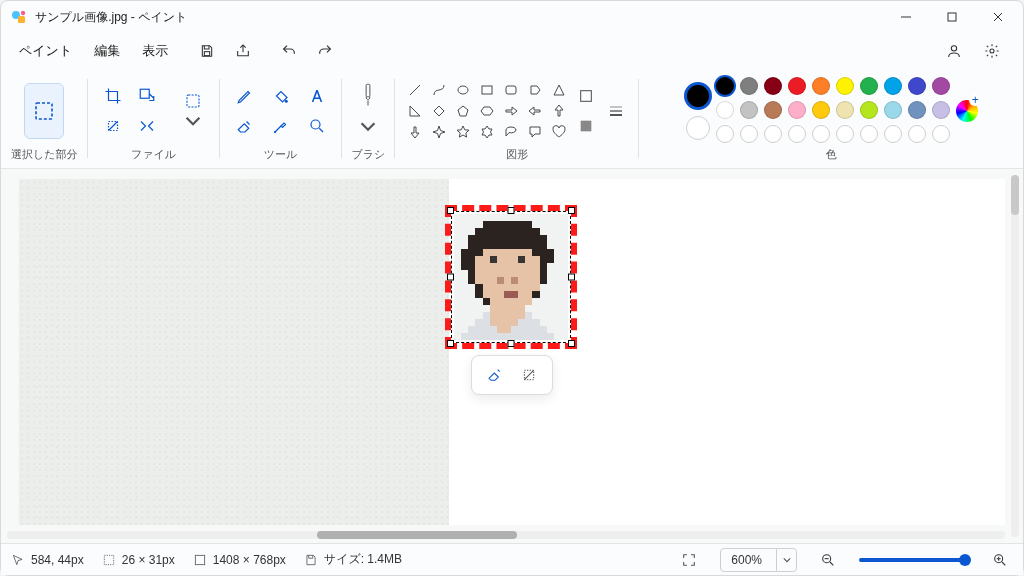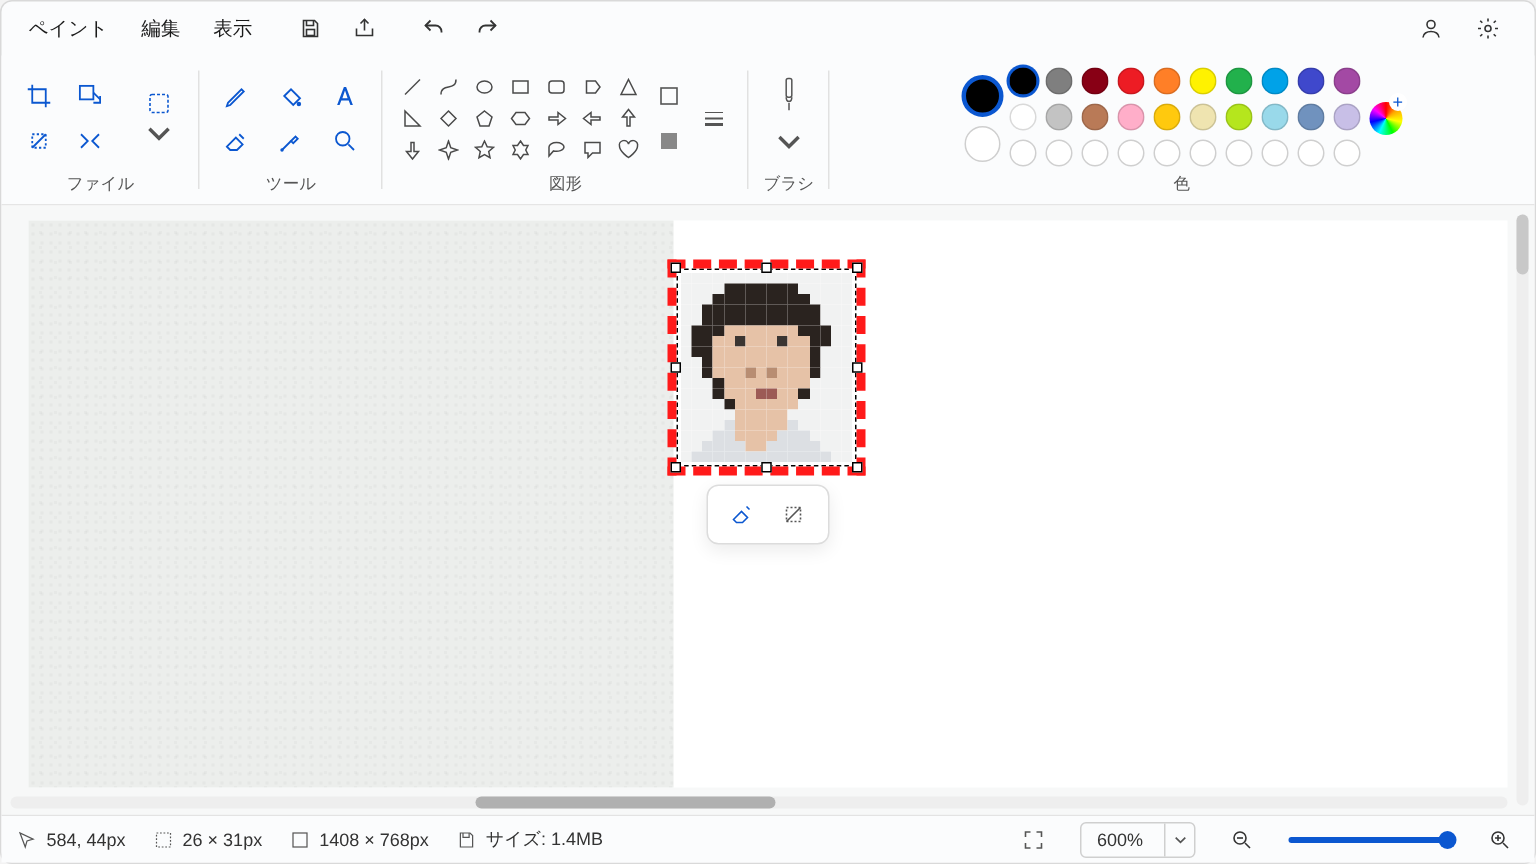--- a/index.html
+++ b/index.html
@@ -83,20 +83,46 @@
   .slider { position: relative; width: 110px; height: 4px; background: #0b57d0; border-radius: 2px; }
   .slider .knob { position: absolute; right: -2px; top: 50%; transform: translate(0,-50%); width: 12px; height: 12px; background: #0b57d0; border-radius: 50%; }
   .zoom-icons svg { width: 16px; height: 16px; color: #333; }
   .sb-iconbtn { width: 26px; height: 24px; display: inline-flex; align-items: center; justify-content: center; border-radius: 4px; }
 </style>
 </head>
 <body>
 
 <div class="window">
 
+  <div class="titlebar">
+    <span class="app-icon">
+      <svg viewBox="0 0 16 16">
+          <circle cx="5" cy="6" r="4" fill="#4cc2ff"></circle>
+          <rect x="7" y="7" width="7" height="7" rx="1.5" fill="#ffb02e"></rect>
+          <circle cx="12" cy="4" r="2.2" fill="#ff5c8a"></circle>
+        </svg>
+    </span>
+    <span class="title">サンプル画像.jpg - ペイント</span>
+    <span class="spacer"></span>
+    <div class="winbtn">
+        <svg viewBox="0 0 10 10">
+          <path d="M0 5 H10" stroke="currentColor" stroke-width="1"></path>
+        </svg>
+      </div>
+    <div class="winbtn">
+        <svg viewBox="0 0 10 10">
+          <rect x="1" y="1" width="8" height="8" fill="none" stroke="currentColor"></rect>
+        </svg>
+      </div>
+    <div class="winbtn">
+        <svg viewBox="0 0 10 10">
+          <path d="M1 1 L9 9 M9 1 L1 9" stroke="currentColor" stroke-width="1"></path>
+        </svg>
+      </div>
+  </div>
 
   <div class="menubar">
     <div class="menuitem">ペイント</div>
     <div class="menuitem">編集</div>
     <div class="menuitem">表示</div>
     <span class="sep"></span>
     <div class="iconbtn">
         <svg viewBox="0 0 24 24" fill="none" stroke="currentColor" stroke-width="1.6">
           <path d="M5 4h11l3 3v13H5z"></path>
           <path d="M8 4v5h7V4"></path>
@@ -134,20 +160,30 @@
           <svg viewBox="0 0 24 24" fill="none" stroke="currentColor" stroke-width="1.6">
             <circle cx="12" cy="12" r="3"></circle>
             <path d="M12 2v3M12 19v3M4.2 4.2l2.1 2.1M17.7 17.7l2.1 2.1M2 12h3M19 12h3M4.2 19.8l2.1-2.1M17.7 6.3l2.1-2.1"></path>
           </svg>
         </div>
     </div>
   </div>
 
   <div class="ribbon">
 
+    <div class="group">
+      <div class="body">
+        <div class="bigbtn">
+          <svg viewBox="0 0 24 24" width="24" height="24" fill="none" stroke="#0b57d0" stroke-width="1.6" stroke-dasharray="3 2">
+              <rect x="4" y="4" width="16" height="16" rx="1"></rect>
+            </svg>
+        </div>
+      </div>
+      <div class="label">選択した部分</div>
+    </div>
 
     <div class="group">
       <div class="body">
         <div class="grid2">
           <div class="cell">
               <svg viewBox="0 0 24 24" width="18" height="18" fill="none" stroke="currentColor" stroke-width="1.6">
                 <path d="M6 2v16h16"></path>
                 <path d="M2 6h16v16"></path>
               </svg>
             </div>
@@ -218,170 +254,170 @@
             </div>
           <div class="toolcell">
               <svg viewBox="0 0 24 24" fill="none" stroke="currentColor" stroke-width="1.6">
                 <circle cx="10" cy="10" r="6"></circle>
                 <path d="M15 15l5 5"></path>
               </svg>
             </div>
         </div>
       </div>
       <div class="label">ツール</div>
-    </div>
-
-    <div class="group" style="flex:0 0 auto;">
-      <div class="body shapes-wrap">
-        <div class="shapesgrid">
-          <div class="s">
-              <svg viewBox="0 0 14 14">
-                <path d="M2 12L12 2" stroke="currentColor"></path>
-              </svg>
-            </div>
-          <div class="s">
-              <svg viewBox="0 0 14 14">
-                <path d="M2 12C2 4 12 10 12 2" stroke="currentColor" fill="none"></path>
-              </svg>
-            </div>
-          <div class="s">
-              <svg viewBox="0 0 14 14">
-                <ellipse cx="7" cy="7" rx="5" ry="4" stroke="currentColor" fill="none"></ellipse>
-              </svg>
-            </div>
-          <div class="s">
-              <svg viewBox="0 0 14 14">
-                <rect x="2" y="3" width="10" height="8" stroke="currentColor" fill="none"></rect>
-              </svg>
-            </div>
-          <div class="s">
-              <svg viewBox="0 0 14 14">
-                <rect x="2" y="3" width="10" height="8" rx="2" stroke="currentColor" fill="none"></rect>
-              </svg>
-            </div>
-          <div class="s">
-              <svg viewBox="0 0 14 14">
-                <path d="M3 11V3h6l3 4-3 4z" stroke="currentColor" fill="none"></path>
-              </svg>
-            </div>
-          <div class="s">
-              <svg viewBox="0 0 14 14">
-                <path d="M7 2l5 10H2z" stroke="currentColor" fill="none"></path>
-              </svg>
-            </div>
-          <div class="s">
-              <svg viewBox="0 0 14 14">
-                <path d="M2 12V2l10 10z" stroke="currentColor" fill="none"></path>
-              </svg>
-            </div>
-          <div class="s">
-              <svg viewBox="0 0 14 14">
-                <path d="M7 2l5 5-5 5-5-5z" stroke="currentColor" fill="none"></path>
-              </svg>
-            </div>
-          <div class="s">
-              <svg viewBox="0 0 14 14">
-                <path d="M7 2l5 4-2 6H4L2 6z" stroke="currentColor" fill="none"></path>
-              </svg>
-            </div>
-          <div class="s">
-              <svg viewBox="0 0 14 14">
-                <path d="M4 3h6l3 4-3 4H4L1 7z" stroke="currentColor" fill="none"></path>
-              </svg>
-            </div>
-          <div class="s">
-              <svg viewBox="0 0 14 14">
-                <path d="M2 6h6V3l5 4-5 4V8H2z" stroke="currentColor" fill="none"></path>
-              </svg>
-            </div>
-          <div class="s">
-              <svg viewBox="0 0 14 14">
-                <path d="M12 6H6V3L1 7l5 4V8h6z" stroke="currentColor" fill="none"></path>
-              </svg>
-            </div>
-          <div class="s">
-              <svg viewBox="0 0 14 14">
-                <path d="M6 12V6H3l4-5 4 5H8v6z" stroke="currentColor" fill="none"></path>
-              </svg>
-            </div>
-          <div class="s">
-              <svg viewBox="0 0 14 14">
-                <path d="M6 2v6H3l4 5 4-5H8V2z" stroke="currentColor" fill="none"></path>
-              </svg>
-            </div>
-          <div class="s">
-              <svg viewBox="0 0 14 14">
-                <path d="M7 1l1.5 4.5L13 7l-4.5 1.5L7 13l-1.5-4.5L1 7l4.5-1.5z" stroke="currentColor" fill="none"></path>
-              </svg>
-            </div>
-          <div class="s">
-              <svg viewBox="0 0 14 14">
-                <path d="M7 1l1.8 3.8 4.2.4-3.2 2.8.9 4.1L7 10l-3.7 2.1.9-4.1L1 5.2l4.2-.4z" stroke="currentColor" fill="none"></path>
-              </svg>
-            </div>
-          <div class="s">
-              <svg viewBox="0 0 14 14">
-                <path d="M7 1l2 3h3l-1.5 3L12 10H9l-2 3-2-3H2l1.5-3L2 4h3z" stroke="currentColor" fill="none"></path>
-              </svg>
-            </div>
-          <div class="s">
-              <svg viewBox="0 0 14 14">
-                <path d="M2 5a5 3 0 1110 0 5 3 0 01-7 2.6L2 11z" stroke="currentColor" fill="none"></path>
-              </svg>
-            </div>
-          <div class="s">
-              <svg viewBox="0 0 14 14">
-                <path d="M2 2h10v7H7l-3 3V9H2z" stroke="currentColor" fill="none"></path>
-              </svg>
-            </div>
-          <div class="s">
-              <svg viewBox="0 0 14 14">
-                <path d="M7 12S1 8 1 4.5A2.5 2.5 0 017 3a2.5 2.5 0 016 1.5C13 8 7 12 7 12z" stroke="currentColor" fill="none"></path>
-              </svg>
-            </div>
-        </div>
-        <div class="side-col">
-          <div class="iconbtn">
-              <svg viewBox="0 0 24 24" width="16" height="16" fill="none" stroke="#555" stroke-width="1.6">
-                <rect x="4" y="4" width="16" height="16"></rect>
-              </svg>
-            </div>
-          <div class="iconbtn">
-              <svg viewBox="0 0 24 24" width="16" height="16" fill="#888">
-                <rect x="4" y="4" width="16" height="16"></rect>
-              </svg>
-            </div>
-        </div>
-        <div class="side-col">
-          <div class="iconbtn">
-              <svg viewBox="0 0 24 24" width="18" height="18">
-                <path d="M3 6h18" stroke="#555" stroke-width="1"></path>
-                <path d="M3 12h18" stroke="#555" stroke-width="2"></path>
-                <path d="M3 18h18" stroke="#555" stroke-width="3"></path>
-              </svg>
-            </div>
-        </div>
-      </div>
-      <div class="label">図形</div>
     </div>
 
     <div class="group">
       <div class="body">
         <div class="brushbtn">
           <svg viewBox="0 0 24 40" fill="none" stroke="#555" stroke-width="1.6">
               <rect x="9" y="2" width="6" height="20" rx="2"></rect>
               <path d="M9 22c0 6 6 6 6 0"></path>
               <path d="M12 28v8"></path>
             </svg>
           <svg class="chev" viewBox="0 0 10 10">
               <path d="M1 3l4 4 4-4" fill="none" stroke="#555" stroke-width="1.4"></path>
             </svg>
         </div>
       </div>
       <div class="label">ブラシ</div>
+    </div>
+
+    <div class="group" style="flex:0 0 auto;">
+      <div class="body shapes-wrap">
+        <div class="shapesgrid">
+          <div class="s">
+              <svg viewBox="0 0 14 14">
+                <path d="M2 12L12 2" stroke="currentColor"></path>
+              </svg>
+            </div>
+          <div class="s">
+              <svg viewBox="0 0 14 14">
+                <path d="M2 12C2 4 12 10 12 2" stroke="currentColor" fill="none"></path>
+              </svg>
+            </div>
+          <div class="s">
+              <svg viewBox="0 0 14 14">
+                <ellipse cx="7" cy="7" rx="5" ry="4" stroke="currentColor" fill="none"></ellipse>
+              </svg>
+            </div>
+          <div class="s">
+              <svg viewBox="0 0 14 14">
+                <rect x="2" y="3" width="10" height="8" stroke="currentColor" fill="none"></rect>
+              </svg>
+            </div>
+          <div class="s">
+              <svg viewBox="0 0 14 14">
+                <rect x="2" y="3" width="10" height="8" rx="2" stroke="currentColor" fill="none"></rect>
+              </svg>
+            </div>
+          <div class="s">
+              <svg viewBox="0 0 14 14">
+                <path d="M3 11V3h6l3 4-3 4z" stroke="currentColor" fill="none"></path>
+              </svg>
+            </div>
+          <div class="s">
+              <svg viewBox="0 0 14 14">
+                <path d="M7 2l5 10H2z" stroke="currentColor" fill="none"></path>
+              </svg>
+            </div>
+          <div class="s">
+              <svg viewBox="0 0 14 14">
+                <path d="M2 12V2l10 10z" stroke="currentColor" fill="none"></path>
+              </svg>
+            </div>
+          <div class="s">
+              <svg viewBox="0 0 14 14">
+                <path d="M7 2l5 5-5 5-5-5z" stroke="currentColor" fill="none"></path>
+              </svg>
+            </div>
+          <div class="s">
+              <svg viewBox="0 0 14 14">
+                <path d="M7 2l5 4-2 6H4L2 6z" stroke="currentColor" fill="none"></path>
+              </svg>
+            </div>
+          <div class="s">
+              <svg viewBox="0 0 14 14">
+                <path d="M4 3h6l3 4-3 4H4L1 7z" stroke="currentColor" fill="none"></path>
+              </svg>
+            </div>
+          <div class="s">
+              <svg viewBox="0 0 14 14">
+                <path d="M2 6h6V3l5 4-5 4V8H2z" stroke="currentColor" fill="none"></path>
+              </svg>
+            </div>
+          <div class="s">
+              <svg viewBox="0 0 14 14">
+                <path d="M12 6H6V3L1 7l5 4V8h6z" stroke="currentColor" fill="none"></path>
+              </svg>
+            </div>
+          <div class="s">
+              <svg viewBox="0 0 14 14">
+                <path d="M6 12V6H3l4-5 4 5H8v6z" stroke="currentColor" fill="none"></path>
+              </svg>
+            </div>
+          <div class="s">
+              <svg viewBox="0 0 14 14">
+                <path d="M6 2v6H3l4 5 4-5H8V2z" stroke="currentColor" fill="none"></path>
+              </svg>
+            </div>
+          <div class="s">
+              <svg viewBox="0 0 14 14">
+                <path d="M7 1l1.5 4.5L13 7l-4.5 1.5L7 13l-1.5-4.5L1 7l4.5-1.5z" stroke="currentColor" fill="none"></path>
+              </svg>
+            </div>
+          <div class="s">
+              <svg viewBox="0 0 14 14">
+                <path d="M7 1l1.8 3.8 4.2.4-3.2 2.8.9 4.1L7 10l-3.7 2.1.9-4.1L1 5.2l4.2-.4z" stroke="currentColor" fill="none"></path>
+              </svg>
+            </div>
+          <div class="s">
+              <svg viewBox="0 0 14 14">
+                <path d="M7 1l2 3h3l-1.5 3L12 10H9l-2 3-2-3H2l1.5-3L2 4h3z" stroke="currentColor" fill="none"></path>
+              </svg>
+            </div>
+          <div class="s">
+              <svg viewBox="0 0 14 14">
+                <path d="M2 5a5 3 0 1110 0 5 3 0 01-7 2.6L2 11z" stroke="currentColor" fill="none"></path>
+              </svg>
+            </div>
+          <div class="s">
+              <svg viewBox="0 0 14 14">
+                <path d="M2 2h10v7H7l-3 3V9H2z" stroke="currentColor" fill="none"></path>
+              </svg>
+            </div>
+          <div class="s">
+              <svg viewBox="0 0 14 14">
+                <path d="M7 12S1 8 1 4.5A2.5 2.5 0 017 3a2.5 2.5 0 016 1.5C13 8 7 12 7 12z" stroke="currentColor" fill="none"></path>
+              </svg>
+            </div>
+        </div>
+        <div class="side-col">
+          <div class="iconbtn">
+              <svg viewBox="0 0 24 24" width="16" height="16" fill="none" stroke="#555" stroke-width="1.6">
+                <rect x="4" y="4" width="16" height="16"></rect>
+              </svg>
+            </div>
+          <div class="iconbtn">
+              <svg viewBox="0 0 24 24" width="16" height="16" fill="#888">
+                <rect x="4" y="4" width="16" height="16"></rect>
+              </svg>
+            </div>
+        </div>
+        <div class="side-col">
+          <div class="iconbtn">
+              <svg viewBox="0 0 24 24" width="18" height="18">
+                <path d="M3 6h18" stroke="#555" stroke-width="1"></path>
+                <path d="M3 12h18" stroke="#555" stroke-width="2"></path>
+                <path d="M3 18h18" stroke="#555" stroke-width="3"></path>
+              </svg>
+            </div>
+        </div>
+      </div>
+      <div class="label">図形</div>
     </div>
 
     <div class="group" style="flex:1;">
       <div class="body colors-wrap">
         <div style="display:flex;flex-direction:column;gap:6px;align-items:center;">
           <div id="cur-swatch" class="bigswatch" style="border: 3px solid rgb(11, 87, 208); background: rgb(0, 0, 0);"></div>
           <div class="bigswatch" style="background:#fff;border:1px solid #cfcfcf;width:24px;height:24px;"></div>
         </div>
         <div class="colorsgrid" id="palette">
             <div class="swatch selected" style="background: rgb(0, 0, 0);"></div>

